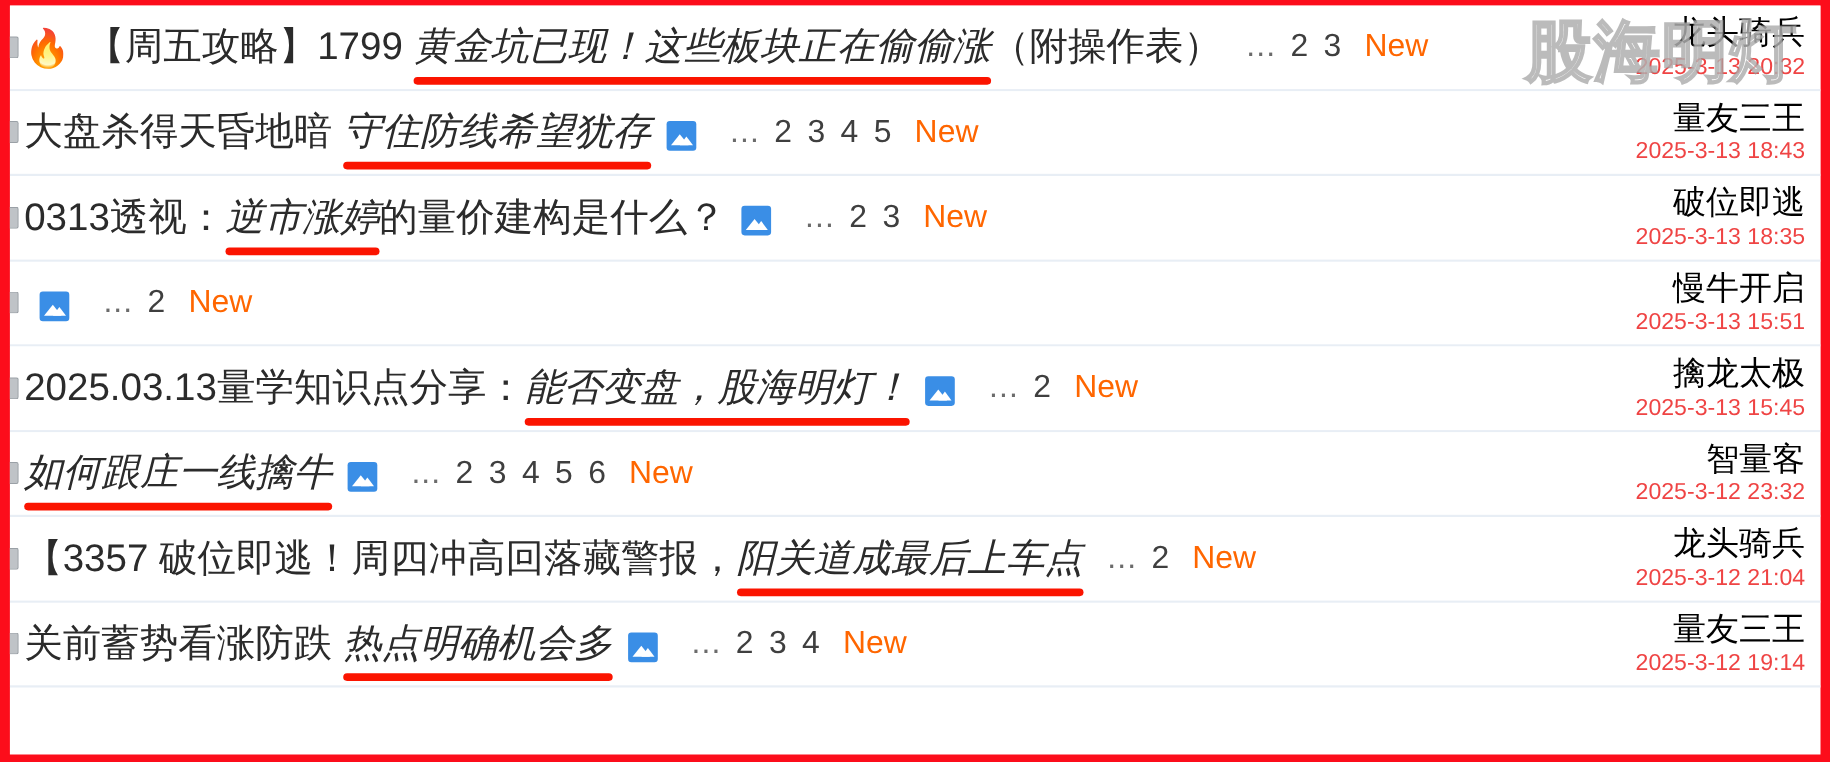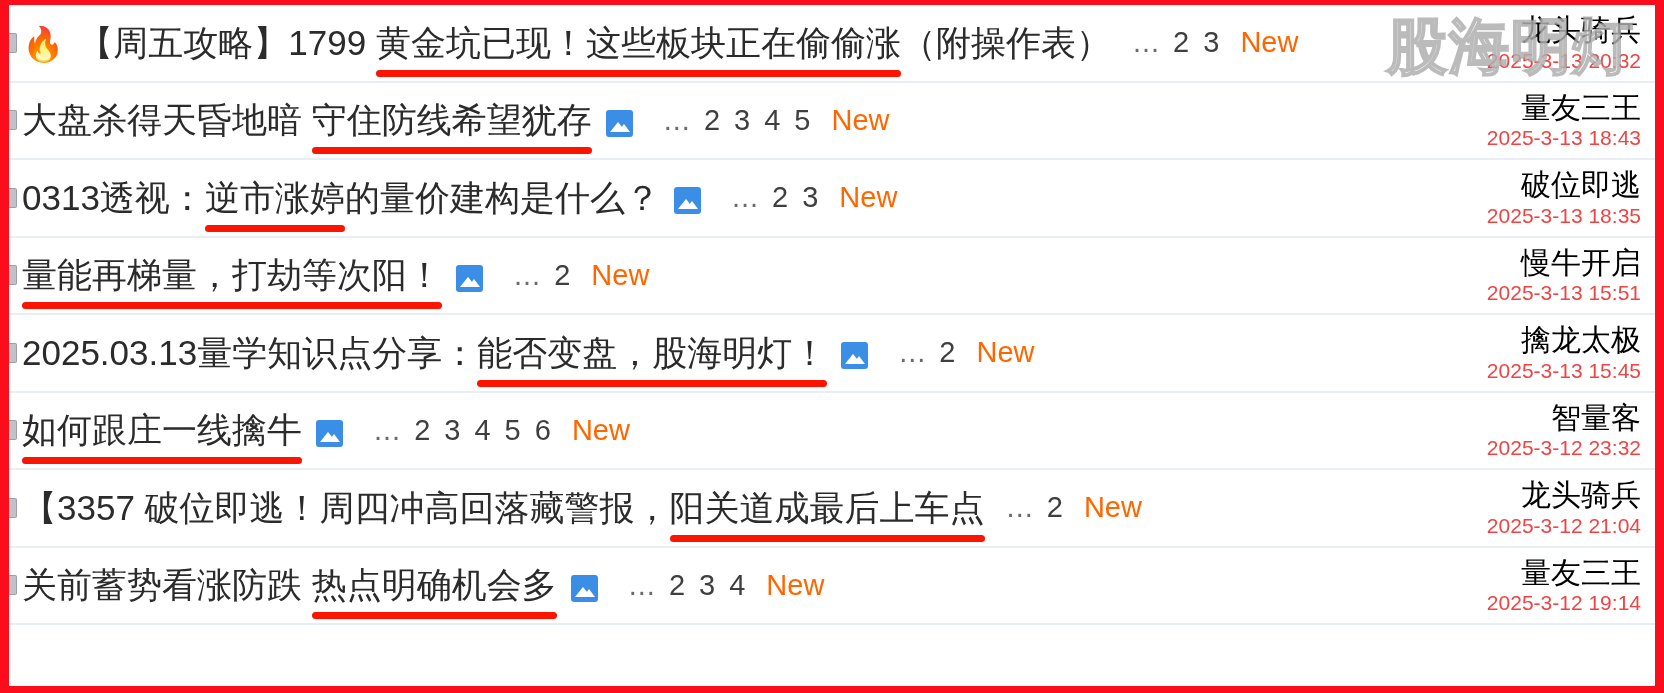--- a/index.html
+++ b/index.html
@@ -74,20 +74,21 @@
     line-height: 1.15;
     color: #2b2b2b;
     letter-spacing: 0px;
     position: relative;
   }
 
   
   .mark {
     position: relative;
     display: inline-block;
+    font-style: italic;
   }
   .mark::after {
     content: "";
     position: absolute;
     left: 0; right: 0;
     bottom: -14px;
     height: 7px;
     background: #fb1400;
     border-radius: 4px;
   }
@@ -245,21 +246,20 @@
           </span>
         </div>
         <div class="meta">
           <span class="author">破位即逃</span>
           <span class="time">2025-3-13 18:35</span>
         </div>
       </div>
       <div class="row">
         <div class="topic-icon"></div>
         <div class="title-wrap">
-          <span class="title"><span class="mark">量能再梯量，打劫等次阳！</span></span>
           <span class="thumb-icon"></span>
           <span class="pages">
             <span class="pg-ellipsis">...</span>
             <span class="pg-num">2</span>
             <span class="pg-new">New</span>
           </span>
         </div>
         <div class="meta">
           <span class="author">慢牛开启</span>
           <span class="time">2025-3-13 15:51</span>

